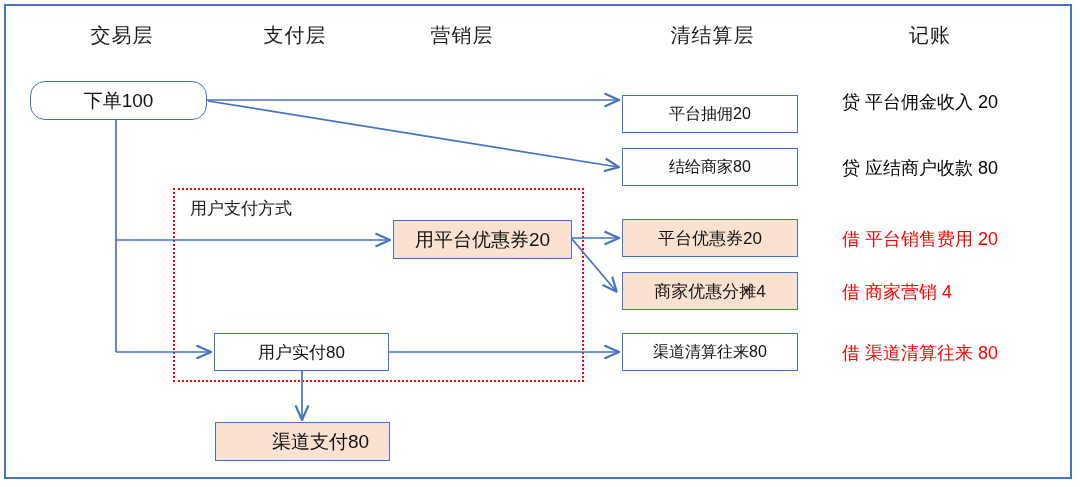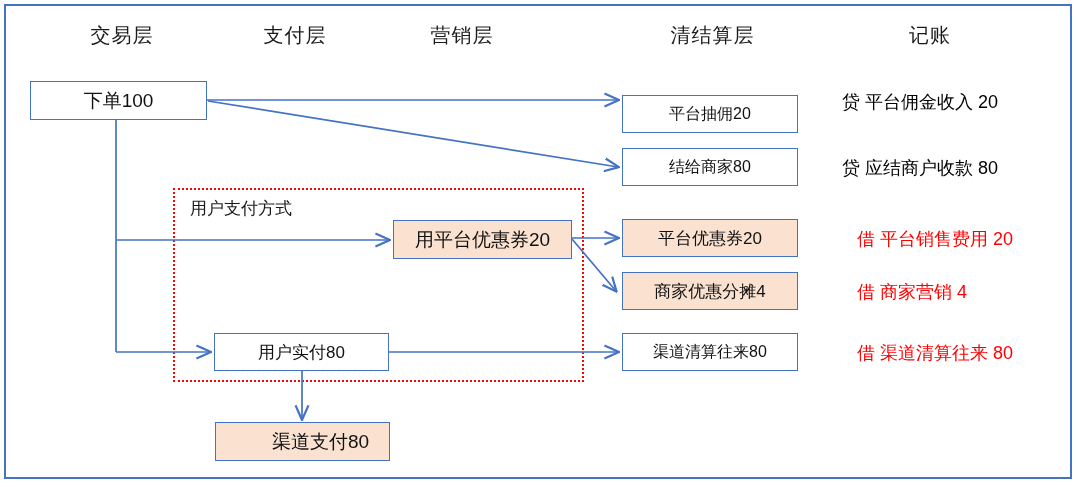--- a/index.html
+++ b/index.html
@@ -61,21 +61,21 @@
   .node.mid {
     font-size: 17px;
   }
   .entry {
     position: absolute;
     font-size: 18px;
     white-space: nowrap;
     color: #1a1a1a;
   }
   .entry.credit { color: #000000; }
-  .entry.debit { color: #FF0000; margin-left: 15px; }
+  .entry.debit { color: #FF0000; }
   .dashed-group {
     position: absolute;
     box-sizing: border-box;
     border: 2px dotted #FF0000;
   }
   .dashed-label {
     position: absolute;
     font-size: 17px;
     color: #1a1a1a;
     white-space: nowrap;
@@ -118,21 +118,21 @@
       <path d="M572,238 L618,238" marker-end="url(#arw)"></path>
 
       <path d="M572,239 L616,291" marker-end="url(#arw)"></path>
 
       <path d="M389,352 L618,352" marker-end="url(#arw)"></path>
 
       <path d="M302,371 L302,419" marker-end="url(#arw)"></path>
     </g>
   </svg>
 
-  <div class="node big" style="left:30px; top:81px; width:177px; height:39px;">下单100</div>
+  <div class="node big" style="left:30px; top:81px; width:177px; height:39px;border-radius:15px;">下单100</div>
 
   <div class="node" style="left:622px; top:95px; width:176px; height:38px;">平台抽佣20</div>
 
   <div class="node" style="left:622px; top:148px; width:176px; height:38px;">结给商家80</div>
 
   <div class="node fill-peach big" style="left:393px; top:220px; width:179px; height:39px;">用平台优惠券20</div>
 
   <div class="node fill-peach mid" style="left:622px; top:219px; width:176px; height:38px;">平台优惠券20</div>
 
   <div class="node fill-peach mid" style="left:622px; top:272px; width:176px; height:38px;">商家优惠分摊4</div>

